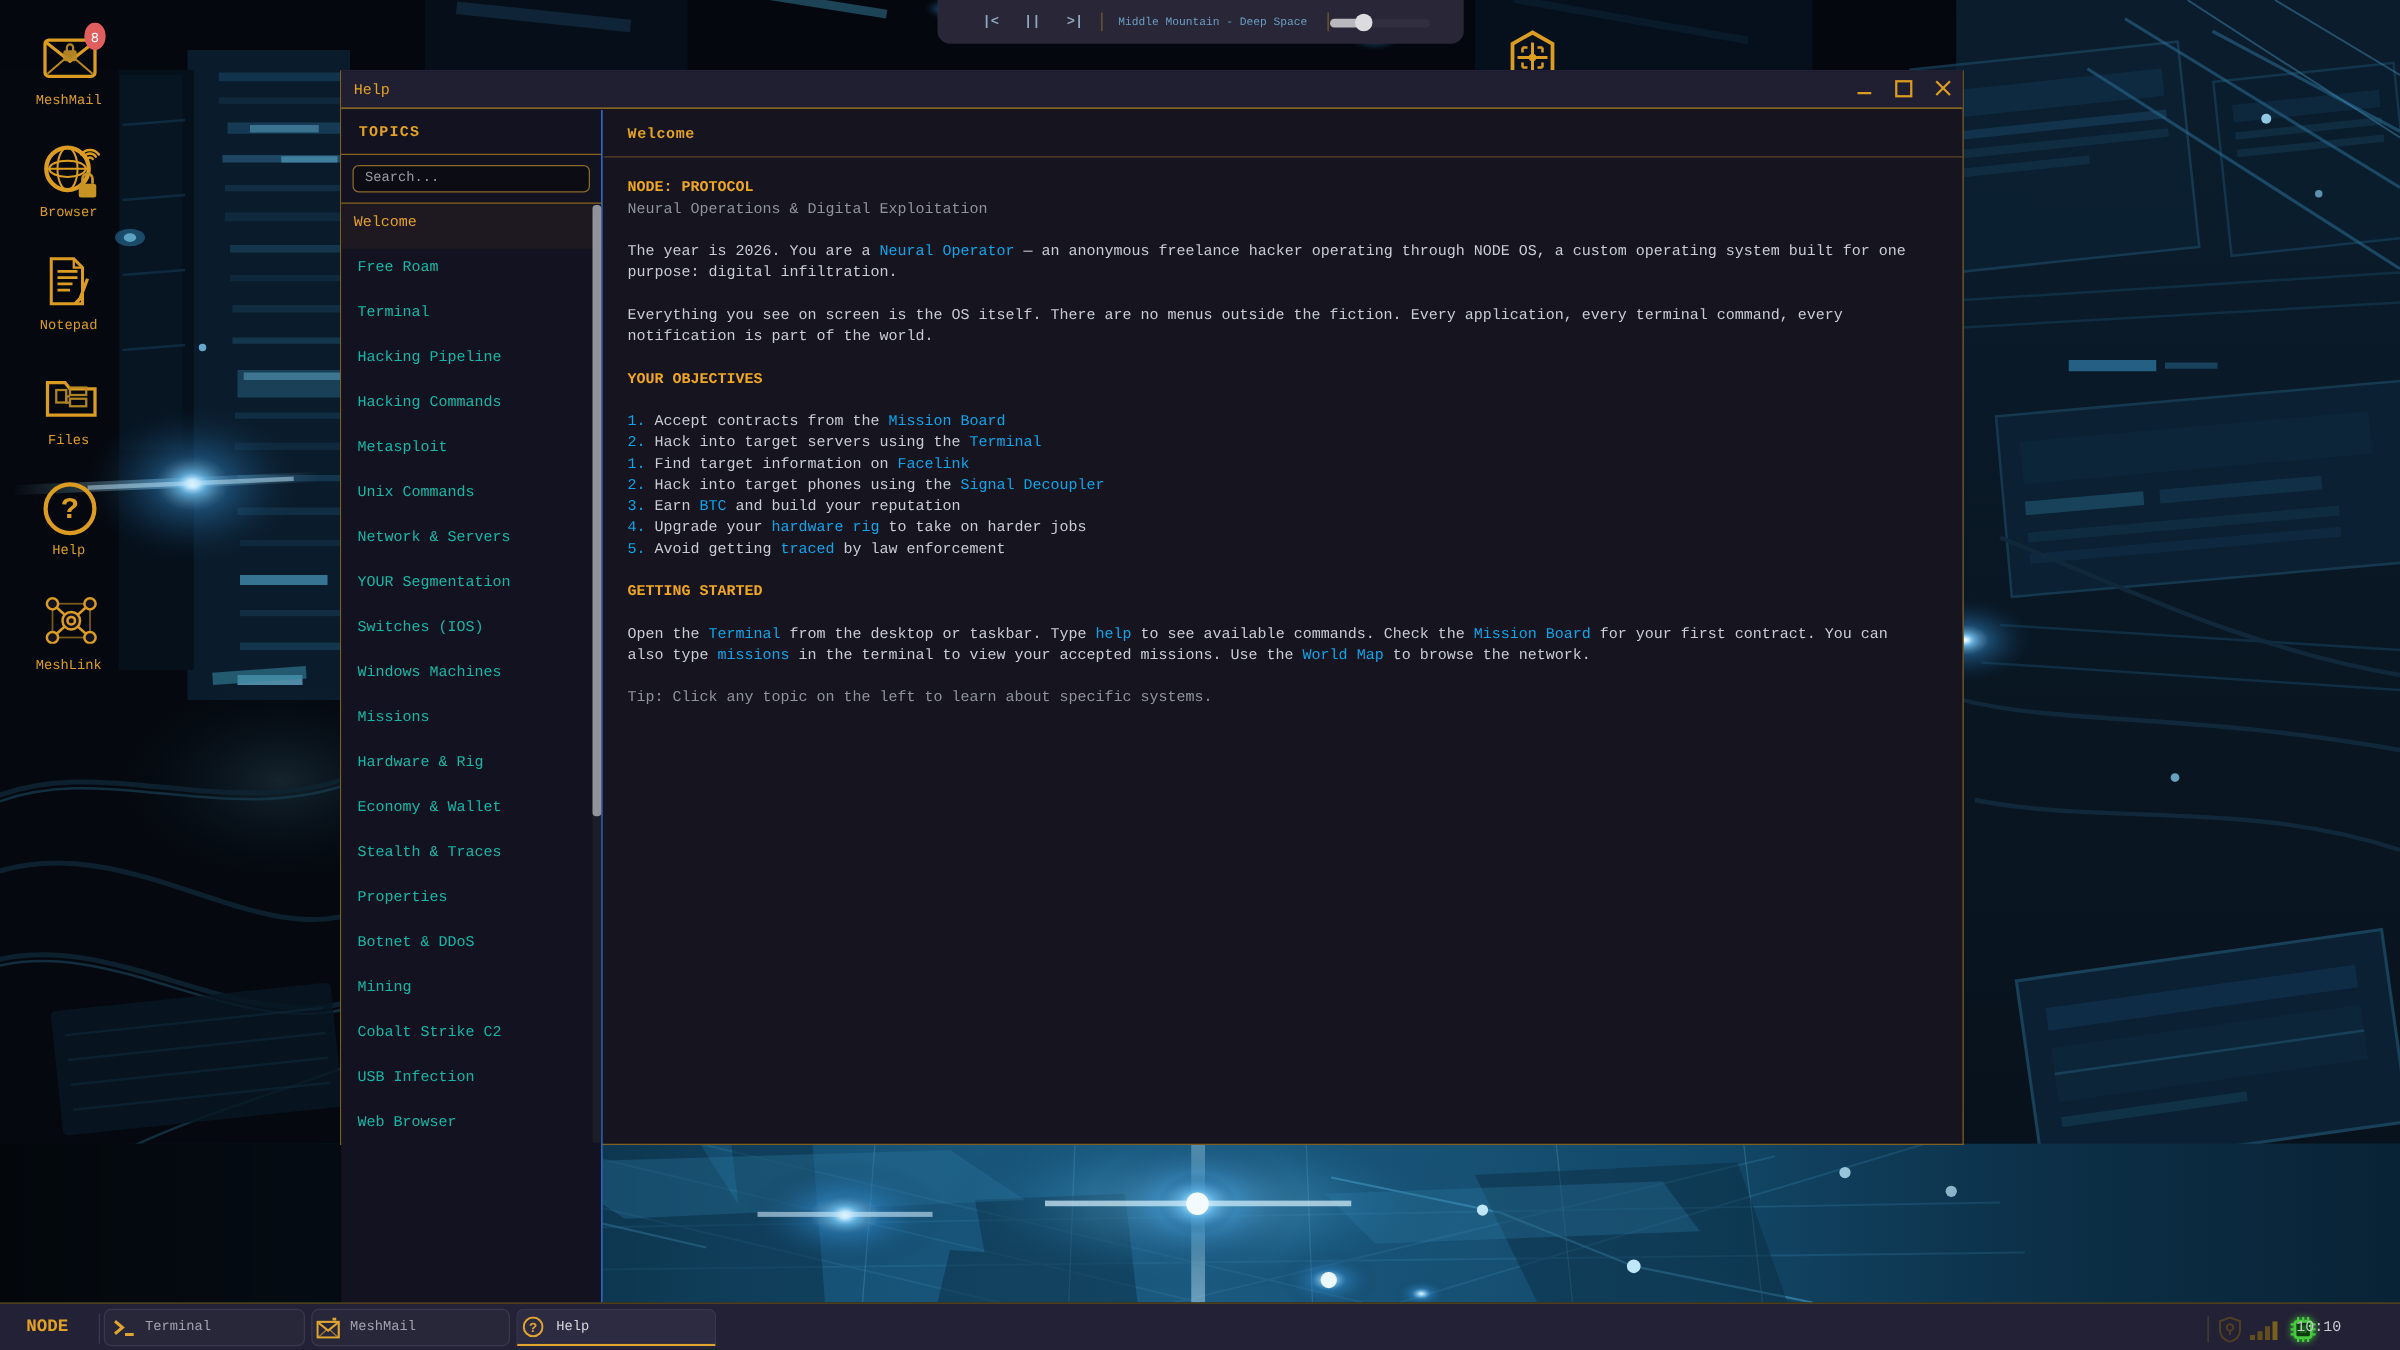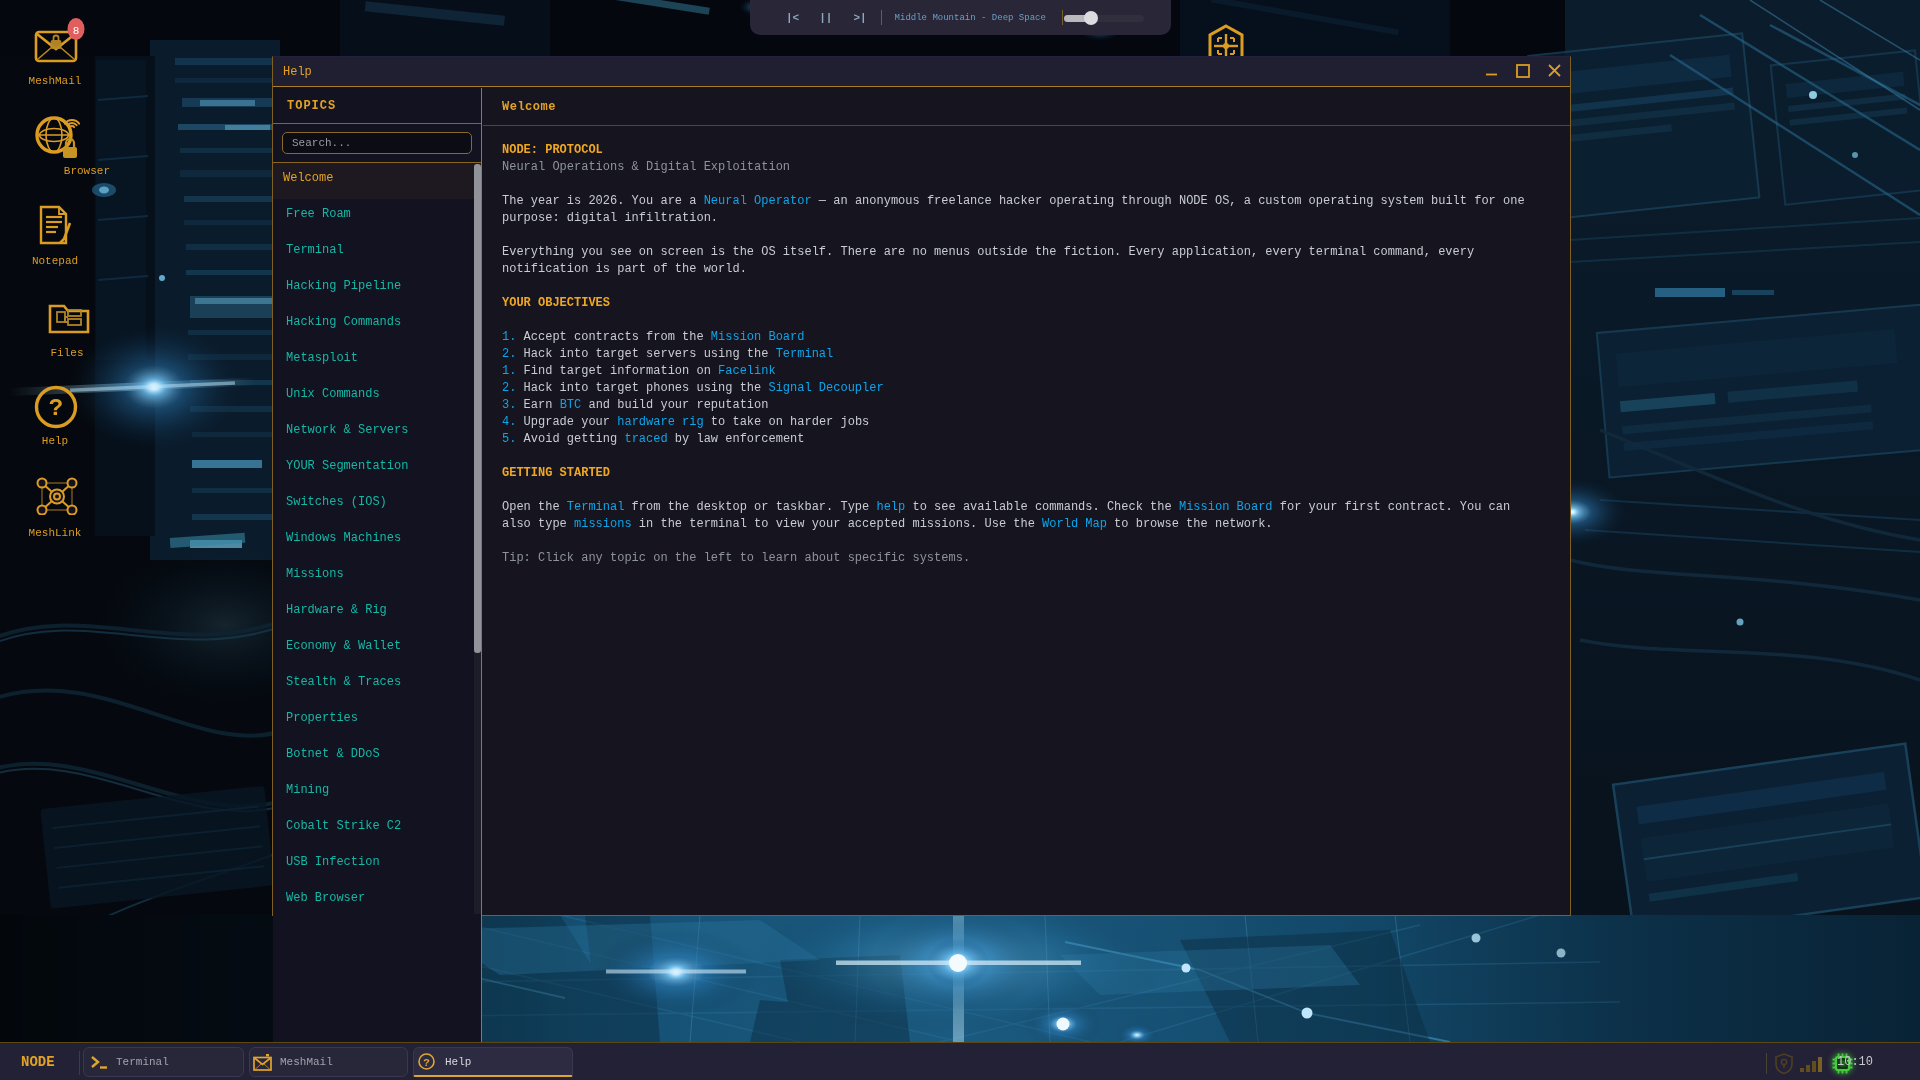--- a/index.html
+++ b/index.html
@@ -310,21 +310,21 @@
     <g stroke="#b98a26" stroke-width="1.8" fill="none" opacity=".95">
       <rect x="51.5" y="23" width="9" height="7" rx="1" fill="#b98a26"></rect>
       <path d="M 53.5 23 v-3 a2.5 2.5 0 0 1 5 0 v3"></path>
     </g>
     <ellipse cx="76" cy="11" rx="8.5" ry="11" fill="#e15e5e"></ellipse>
     <text x="76" y="15.5" font-size="11" fill="#ffffff" text-anchor="middle" font-family="Liberation Mono">8</text>
   </svg>
   <div class="lbl" style="margin-top:1px;">MeshMail</div>
 </div>
 
-<div class="dicon" style="left:0px; top:112px;text-align:right;">
+<div class="dicon" style="left:0px; top:112px;">
   <svg width="110" height="52" viewBox="0 0 110 52">
     <g fill="none" stroke="#dc9c22">
       <circle cx="54" cy="23" r="17" stroke-width="3.4"></circle>
       <ellipse cx="54" cy="23" rx="8" ry="17" stroke-width="1.6"></ellipse>
       <ellipse cx="54" cy="23" rx="14.5" ry="6.5" stroke-width="1.6"></ellipse>
       <line x1="37.5" y1="23" x2="70.5" y2="23" stroke-width="1.6"></line>
       <g stroke-width="2" stroke-linecap="round">
         <path d="M 64.9 11.6 A 8.7 8.7 0 0 1 79.1 11.6"></path>
         <path d="M 67.4 13.3 A 5.6 5.6 0 0 1 76.6 13.3"></path>
         <path d="M 69.9 15.1 A 2.6 2.6 0 0 1 74.1 15.1"></path>
@@ -344,21 +344,21 @@
       <line x1="46" y1="14" x2="62" y2="14" stroke-width="2.2"></line>
       <line x1="46" y1="19" x2="62" y2="19" stroke-width="2.2"></line>
       <line x1="46" y1="24" x2="58" y2="24" stroke-width="2.2"></line>
       <line x1="46" y1="29" x2="56" y2="29" stroke-width="2.2"></line>
       <path d="M 60 40 l 4 -4 l 6 -16" stroke-width="2.6"></path>
     </g>
   </svg>
   <div class="lbl" style="margin-top:8px;">Notepad</div>
 </div>
 
-<div class="dicon" style="left:12px; top:300px;">
+<div class="dicon" style="left:0px; top:300px;">
   <svg width="110" height="37" viewBox="0 0 110 37">
     <g fill="none" stroke="#dc9c22" stroke-width="2.6">
       <path d="M 38 32 v-26 h 14 l 4 5 h 20 v 21 z"></path>
     </g>
     <g fill="none" stroke="#b98a26" stroke-width="1.8" opacity=".95">
       <rect x="45" y="12" width="8" height="10"></rect>
       <rect x="56" y="10" width="13" height="6"></rect>
       <rect x="56" y="19" width="13" height="6"></rect>
       <path d="M 53 17 h 3 M 53 17 v 5 h 3"></path>
     </g>

